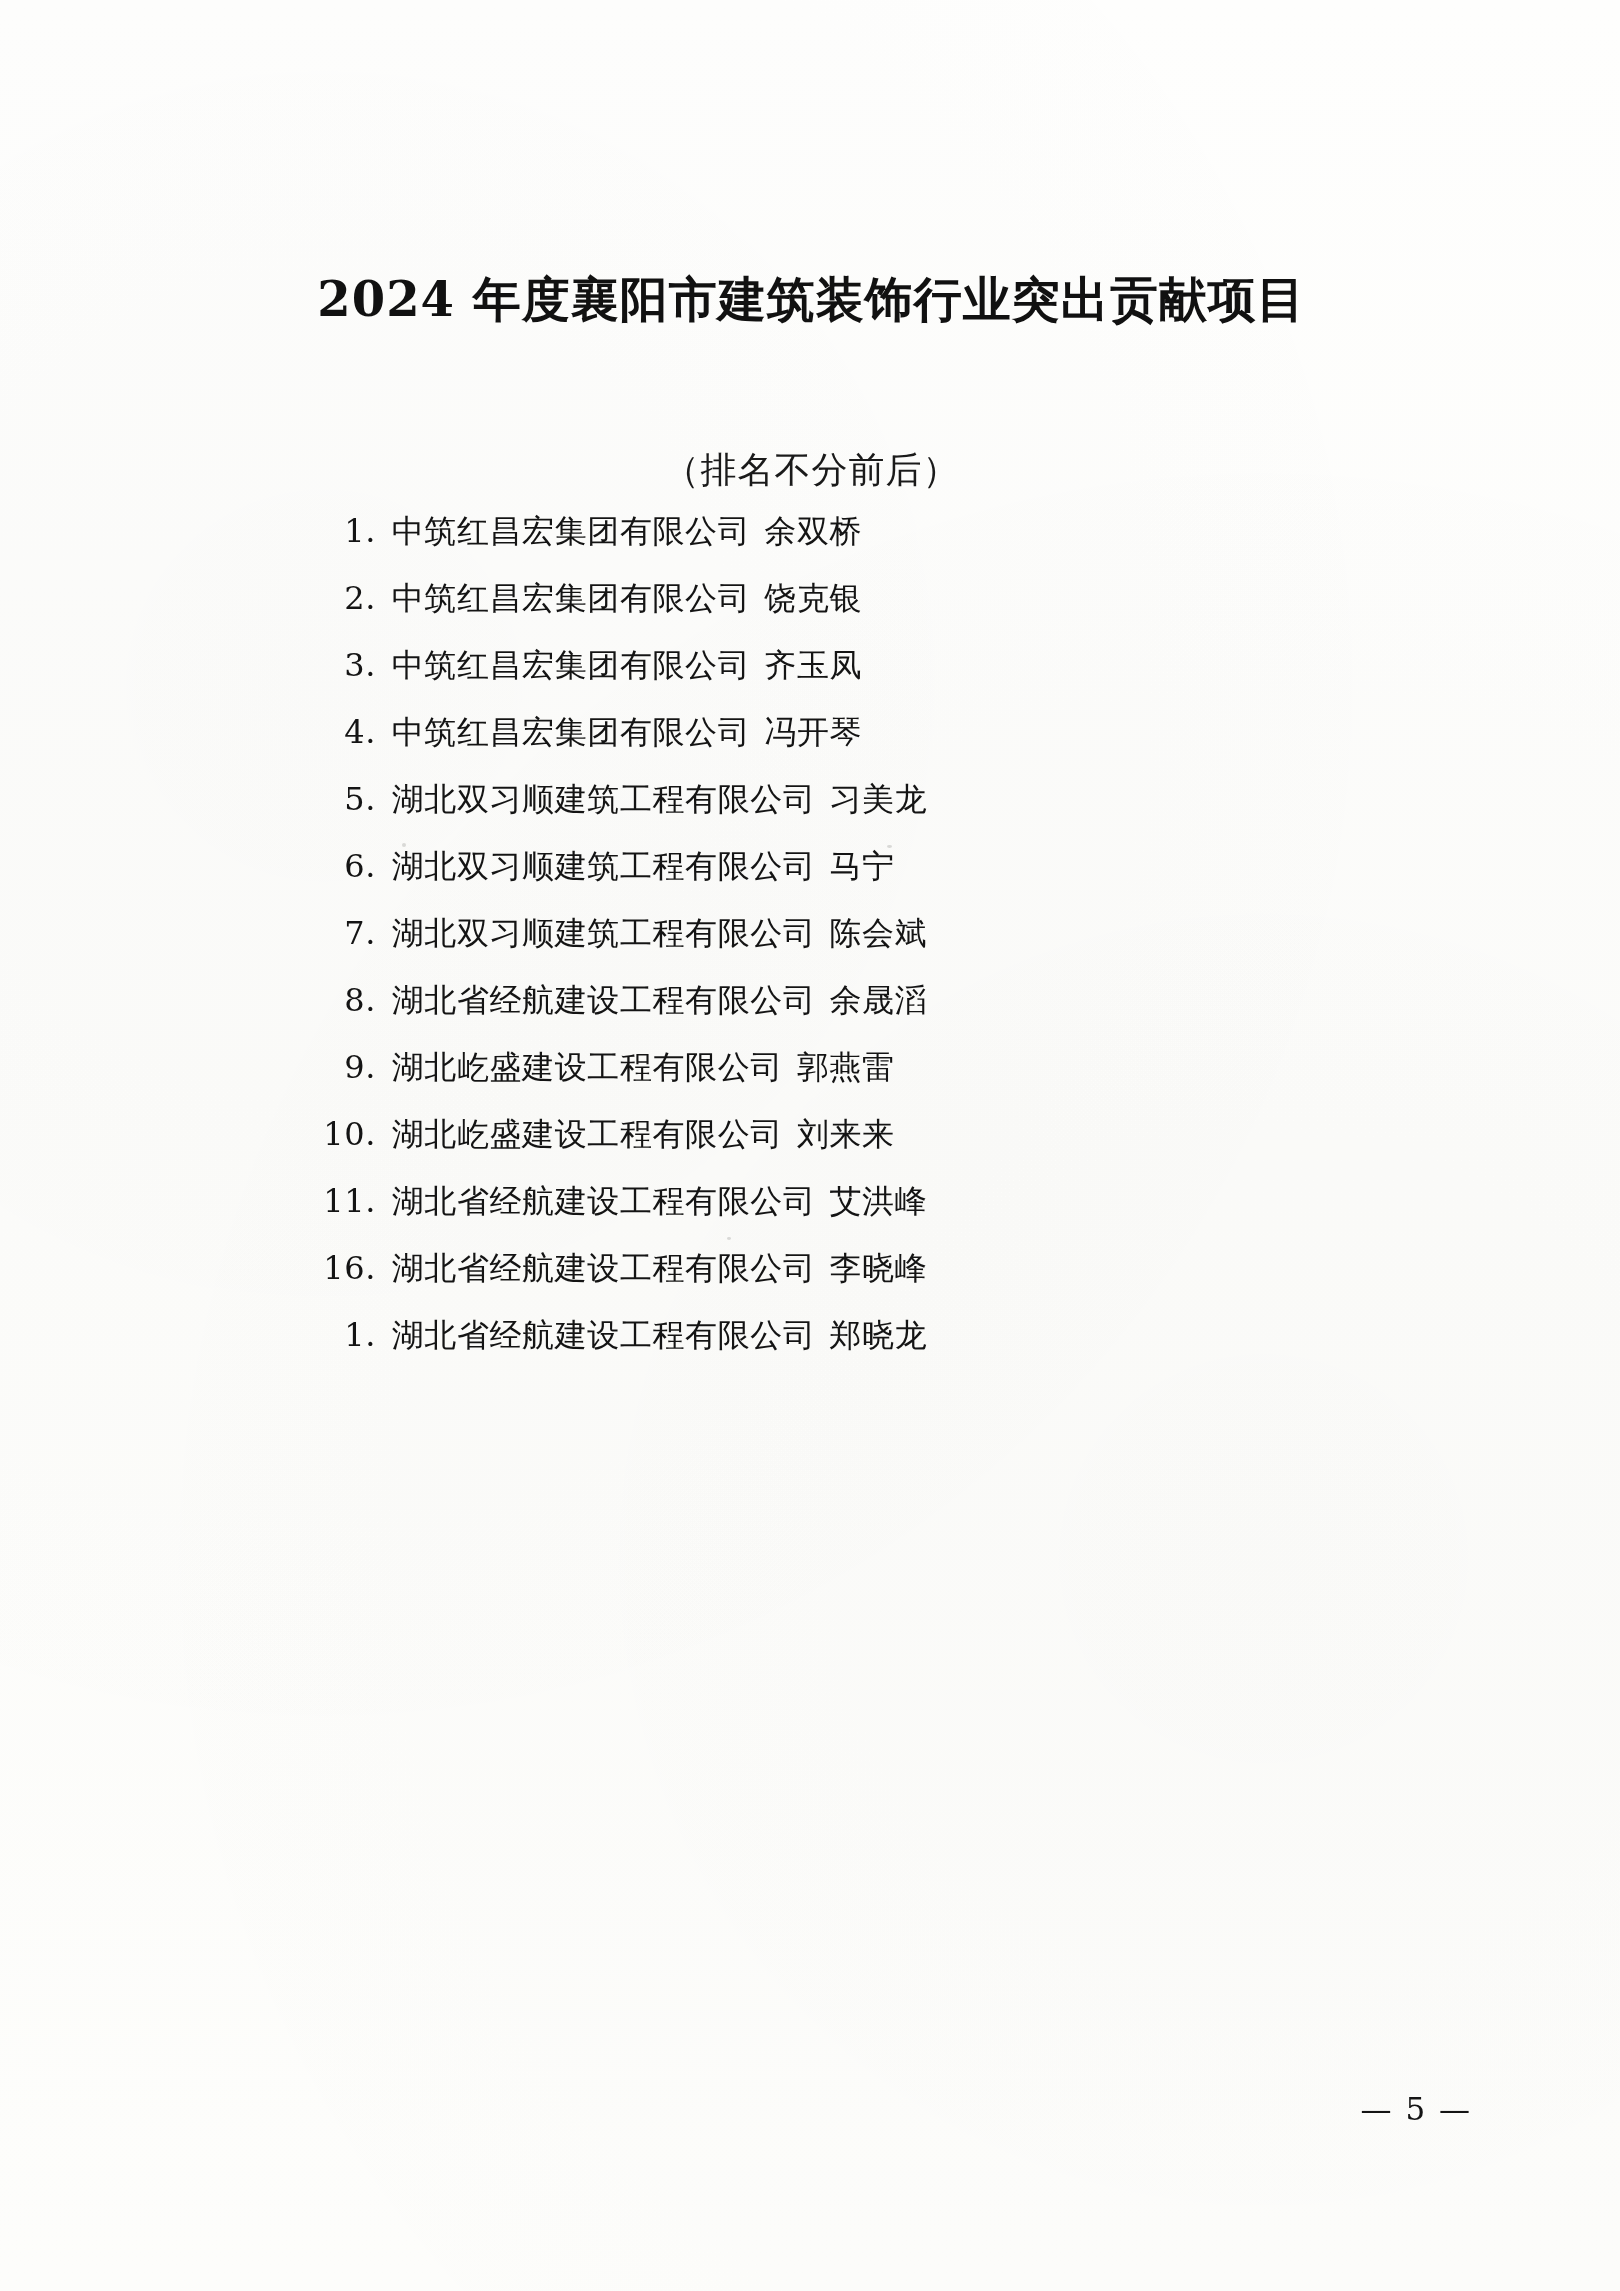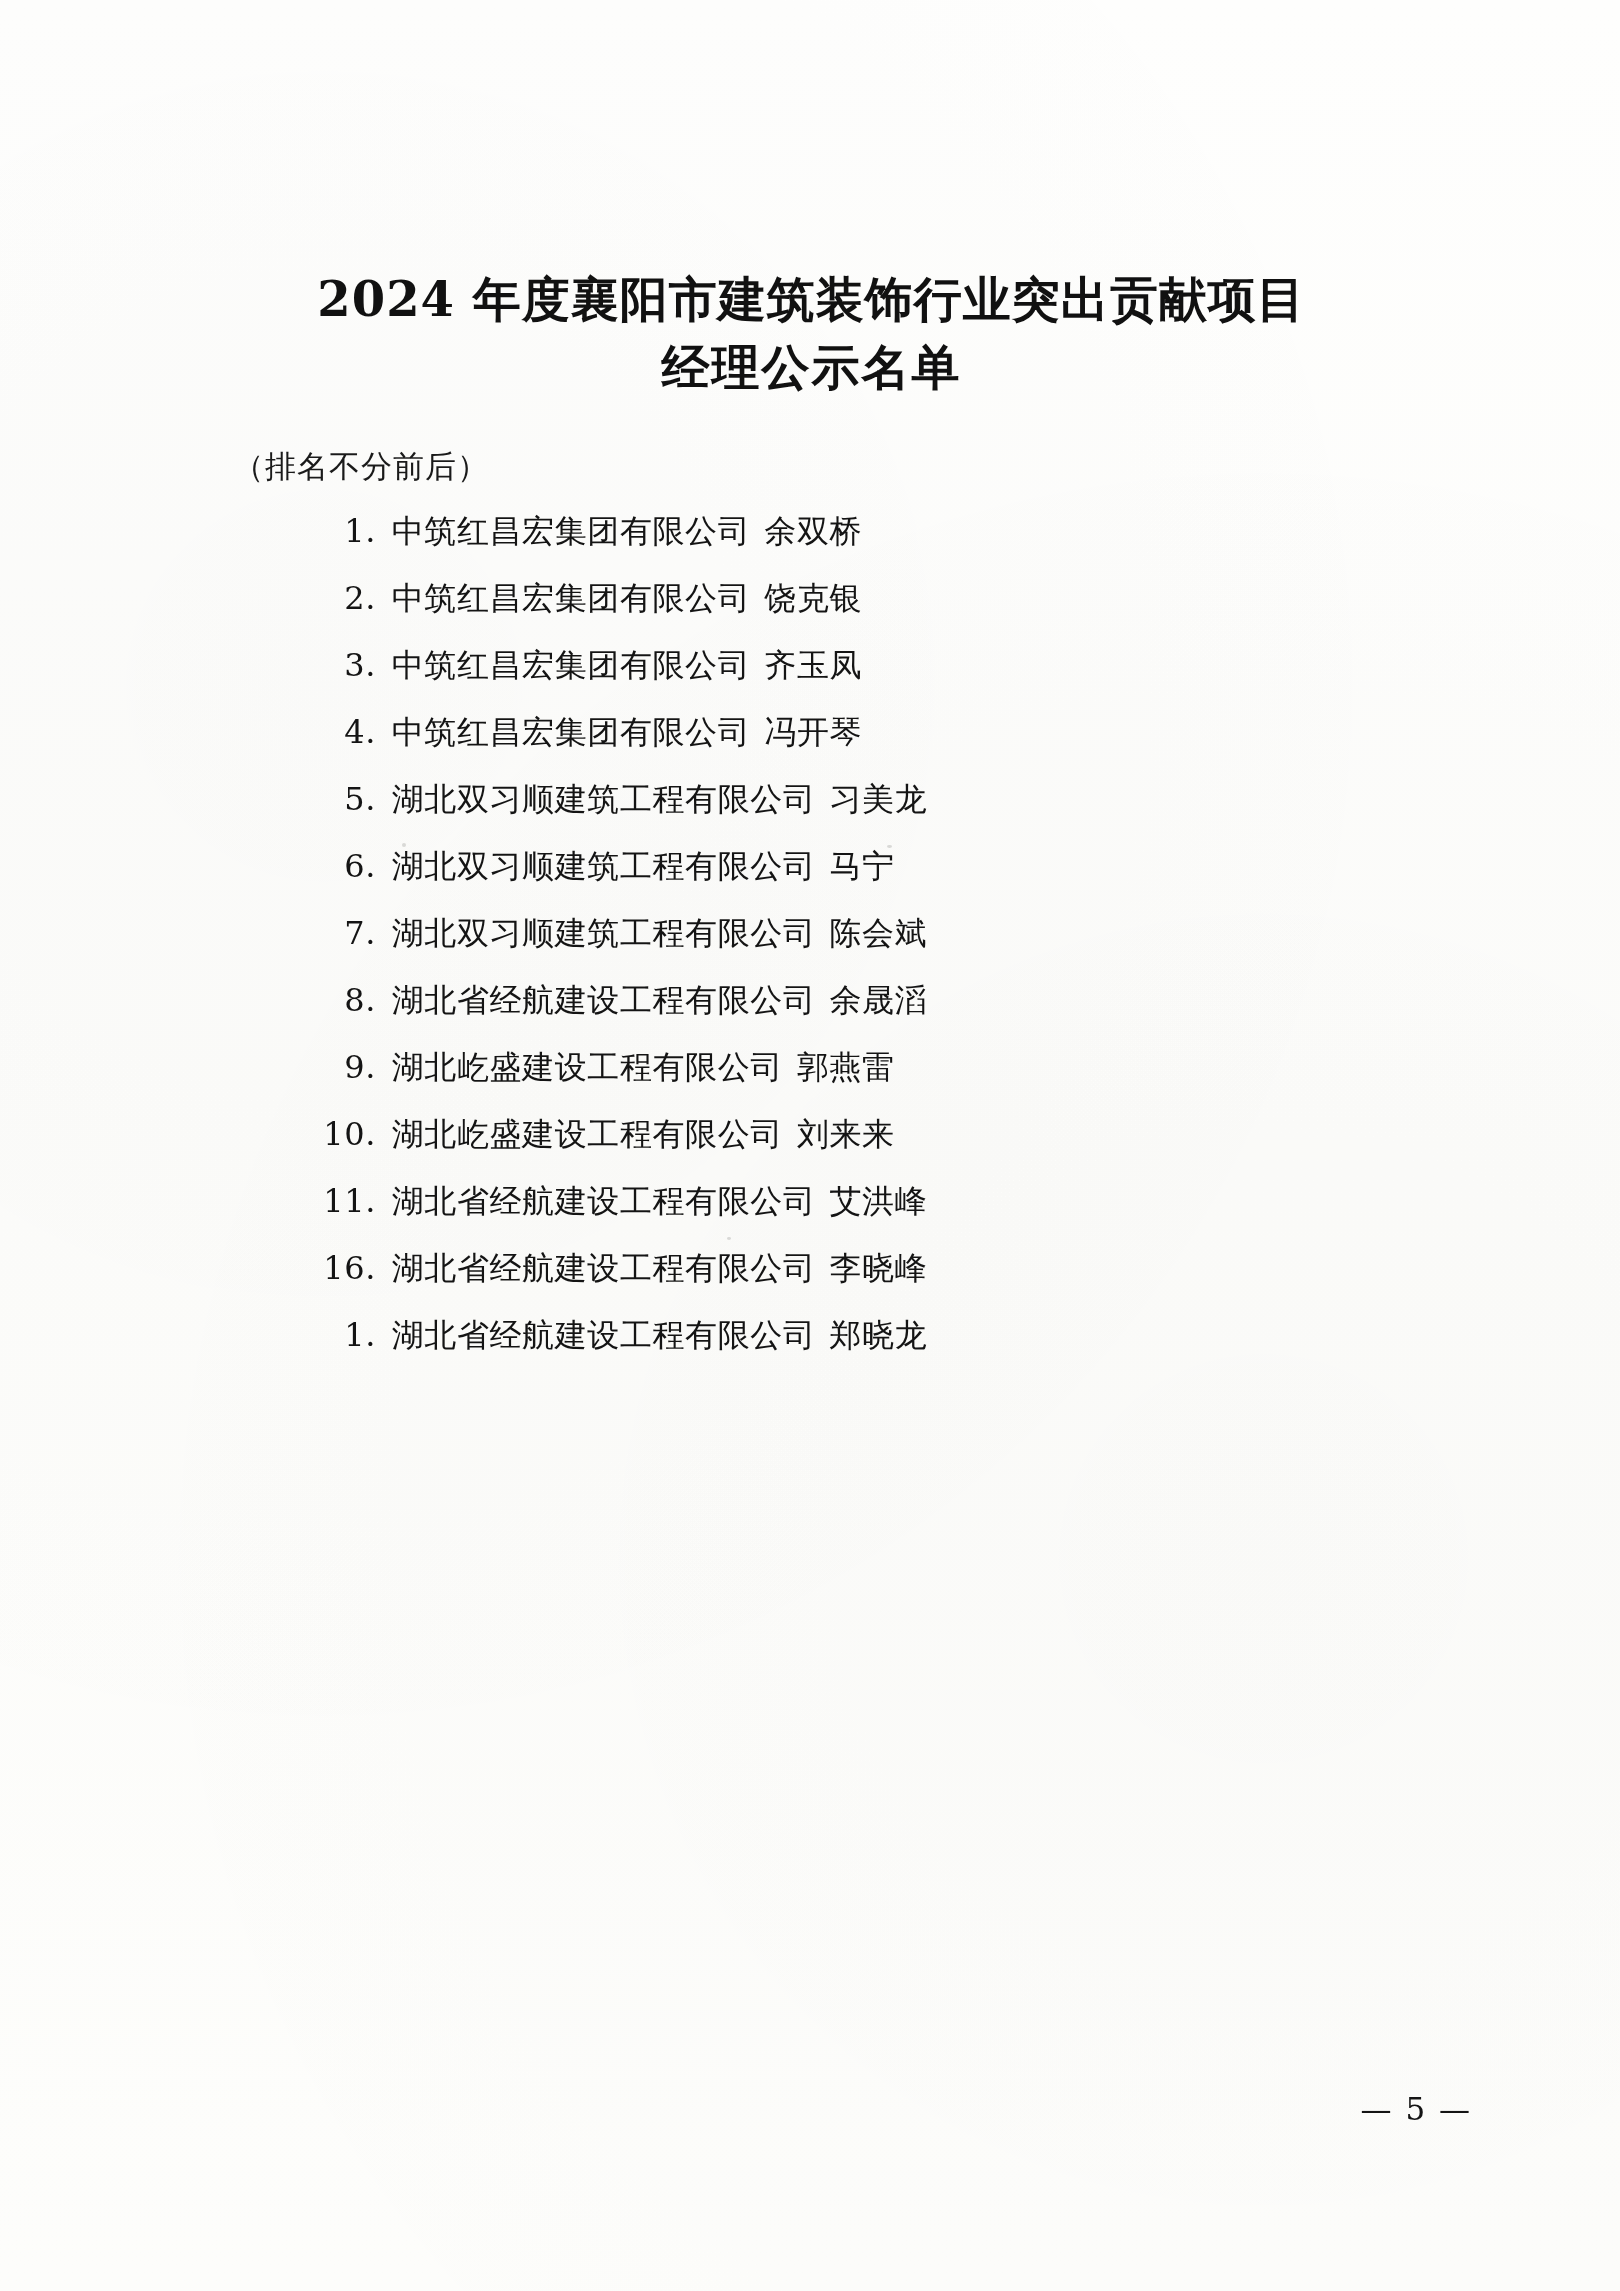--- a/index.html
+++ b/index.html
@@ -54,21 +54,22 @@
     display: block;
   }
   .doc-title .line2 {
     letter-spacing: 2px;
   }
   .subtitle {
     position: absolute;
     left: 233px;
     top: 446px;
     width: 1157px;
-    font-size: 31px;
+    text-align: center;
+    font-size: 36px;
     letter-spacing: 1px;
     color: #1a1a1a;
   }
   .list {
     position: absolute;
     left: 294px;
     top: 515px;
     width: 1078px;
   }
   .list-item {
@@ -120,21 +121,20 @@
 
   <div class="speck" style="left:402px; top:843px; width:3.9px; height:3.9px;"></div>
   <div class="speck" style="left:887px; top:845px; width:4.9px; height:2.9px;"></div>
   <div class="speck" style="left:505px; top:1125px; width:2.9px; height:2.9px;"></div>
   <div class="speck" style="left:727px; top:1237px; width:3.9px; height:2.9px;"></div>
 
   <div class="content">
 
     <div class="doc-title">
       <span class="line line1">2024 年度襄阳市建筑装饰行业突出贡献项目</span>
-      <span class="line line2">经理公示名单</span>
     </div>
 
     <div class="subtitle">（排名不分前后）</div>
 
     <div class="list">
 
       <div class="list-item">
         <span class="num">1.</span>
         <span class="company">中筑红昌宏集团有限公司</span>
         <span class="person">余双桥</span>

